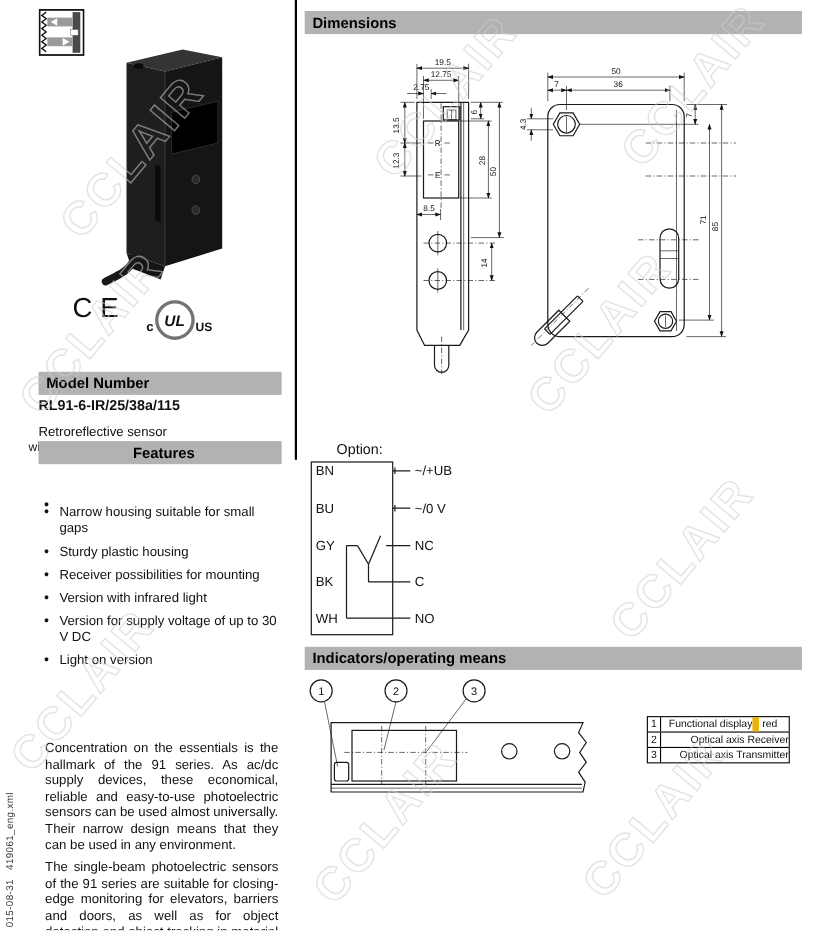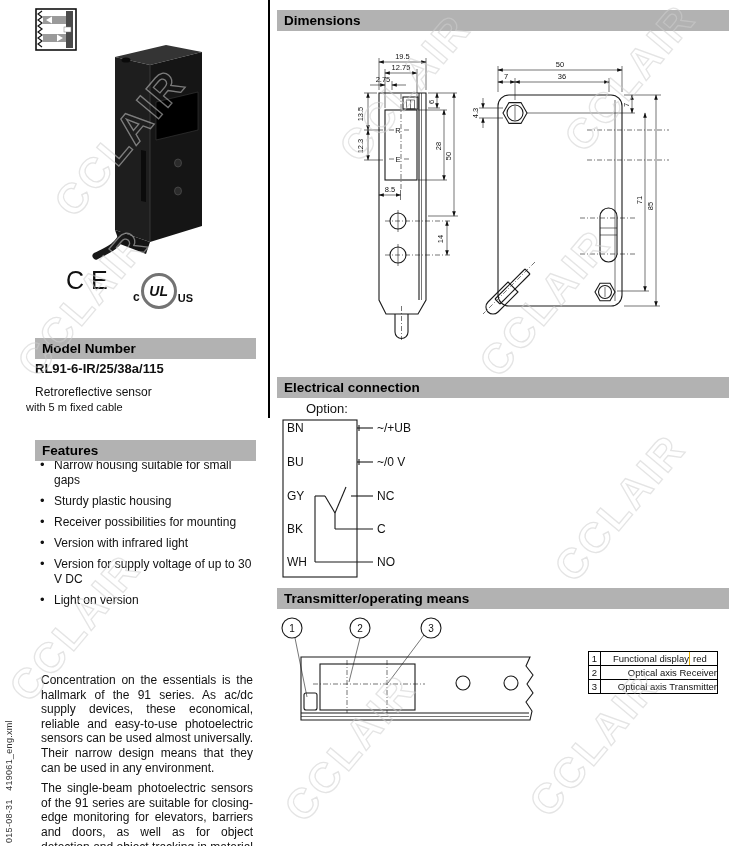--- a/index.html
+++ b/index.html
@@ -57,21 +57,21 @@
   .dim  { font:7.5px "Liberation Sans", sans-serif; fill:#111; }
   .elec-txt { font:12px "Liberation Sans", sans-serif; fill:#111; }
   .balloon-txt { font:10px "Liberation Sans", sans-serif; fill:#111; }
   svg { position:absolute; z-index:2; }
   
   .ind-table { position:absolute; left:588px; top:651px; width:130px; border:1px solid #000; font-size:9.5px; z-index:2; background:#fff; box-sizing:border-box; }
   .ind-row { display:flex; height:13px; line-height:13px; border-top:1px solid #000; }
   .ind-row:first-child { border-top:none; }
   .cell-num { width:11px; border-right:1px solid #000; text-align:center; flex:none; }
   .cell-label { flex:1; padding-left:3px; white-space:nowrap; overflow:hidden;text-align:right; }
-  .cell-val { width:24px; border-left:1px solid #eab308; padding-left:3px; flex:none; }
+  .cell-val { width:24px; border-left:6px solid #eab308; padding-left:3px; flex:none; }
 </style>
 </head>
 <body>
 
 <div class="page">
 
   <span class="wm" style="left:45px;top:195px;">CCLAIR</span>
   <span class="wm" style="left:8px;top:355px;">CCLAIR</span>
   <span class="wm" style="left:0px;top:680px;">CCLAIR</span>
   <span class="wm" style="left:330px;top:140px;">CCLAIR</span>
@@ -115,21 +115,21 @@
         <span>UL</span>
       </div>
     <span class="ul-us">US</span>
   </div>
 
   <div class="bar bar-left" style="top:338px;">Model Number</div>
   <div class="model-name">RL91-6-IR/25/38a/115</div>
   <div class="model-desc">Retroreflective sensor</div>
   <div class="model-note">with 5 m fixed cable</div>
 
-  <div class="bar bar-left" style="top:440px;">Features</div>
+  <div class="bar bar-left" style="top:401px;text-align:center;">Features</div>
   <div class="features-list">
     <div class="feature-item"><span class="bullet">•</span></div>
     <div class="feature-item"><span class="bullet">•</span><span>Narrow housing suitable for small gaps</span></div>
     <div class="feature-item"><span class="bullet">•</span><span>Sturdy plastic housing</span></div>
     <div class="feature-item"><span class="bullet">•</span><span>Receiver possibilities for mounting</span></div>
     <div class="feature-item"><span class="bullet">•</span><span>Version with infrared light</span></div>
     <div class="feature-item"><span class="bullet">•</span><span>Version for supply voltage of up to 30 V DC</span></div>
     <div class="feature-item"><span class="bullet">•</span><span>Light on version</span></div>
   </div>
 
@@ -277,21 +277,20 @@
       <line class="thin" x1="340" y1="253" x2="372" y2="253"></line>
       <line class="dl" x1="368" y1="75" x2="368" y2="253" marker-start="url(#ar)" marker-end="url(#ar)"></line>
       <text class="dim" x="365" y="162" text-anchor="middle" transform="rotate(-90 365 162)">71</text>
 
       <line class="thin" x1="347" y1="268" x2="383" y2="268"></line>
       <line class="dl" x1="379" y1="57" x2="379" y2="268" marker-start="url(#ar)" marker-end="url(#ar)"></line>
       <text class="dim" x="376" y="168" text-anchor="middle" transform="rotate(-90 376 168)">85</text>
     </g>
   </svg>
 
-  <div class="bar bar-right" style="top:377px;">Electrical connection</div>
   <div class="option-label">Option:</div>
 
   <svg style="left:277px;top:396px;" width="210" height="190" viewBox="0 0 210 190">
     <rect class="ol" x="6" y="24" width="74" height="157" stroke-width="1.3"></rect>
 
     <text class="elec-txt" x="10" y="36">BN</text>
     <text class="elec-txt" x="10" y="70">BU</text>
     <text class="elec-txt" x="10" y="104">GY</text>
     <text class="elec-txt" x="10" y="137">BK</text>
     <text class="elec-txt" x="10" y="170">WH</text>
@@ -312,21 +311,21 @@
       <line x1="58" y1="117" x2="69" y2="91"></line>
     </g>
 
     <text class="elec-txt" x="100" y="36">~/+UB</text>
     <text class="elec-txt" x="100" y="70">~/0 V</text>
     <text class="elec-txt" x="100" y="104">NC</text>
     <text class="elec-txt" x="100" y="137">C</text>
     <text class="elec-txt" x="100" y="170">NO</text>
   </svg>
 
-  <div class="bar bar-right" style="top:588px;">Transmitter/operating means</div>
+  <div class="bar bar-right" style="top:588px;">Indicators/operating means</div>
 
   <svg style="left:277px;top:612px;" width="455" height="130" viewBox="0 0 455 130">
 
     <circle class="ol" cx="15" cy="16" r="10" fill="#fff"></circle>
     <text class="balloon-txt" x="15" y="19.5" text-anchor="middle">1</text>
     <circle class="ol" cx="83" cy="16" r="10" fill="#fff"></circle>
     <text class="balloon-txt" x="83" y="19.5" text-anchor="middle">2</text>
     <circle class="ol" cx="154" cy="16" r="10" fill="#fff"></circle>
     <text class="balloon-txt" x="154" y="19.5" text-anchor="middle">3</text>
 

